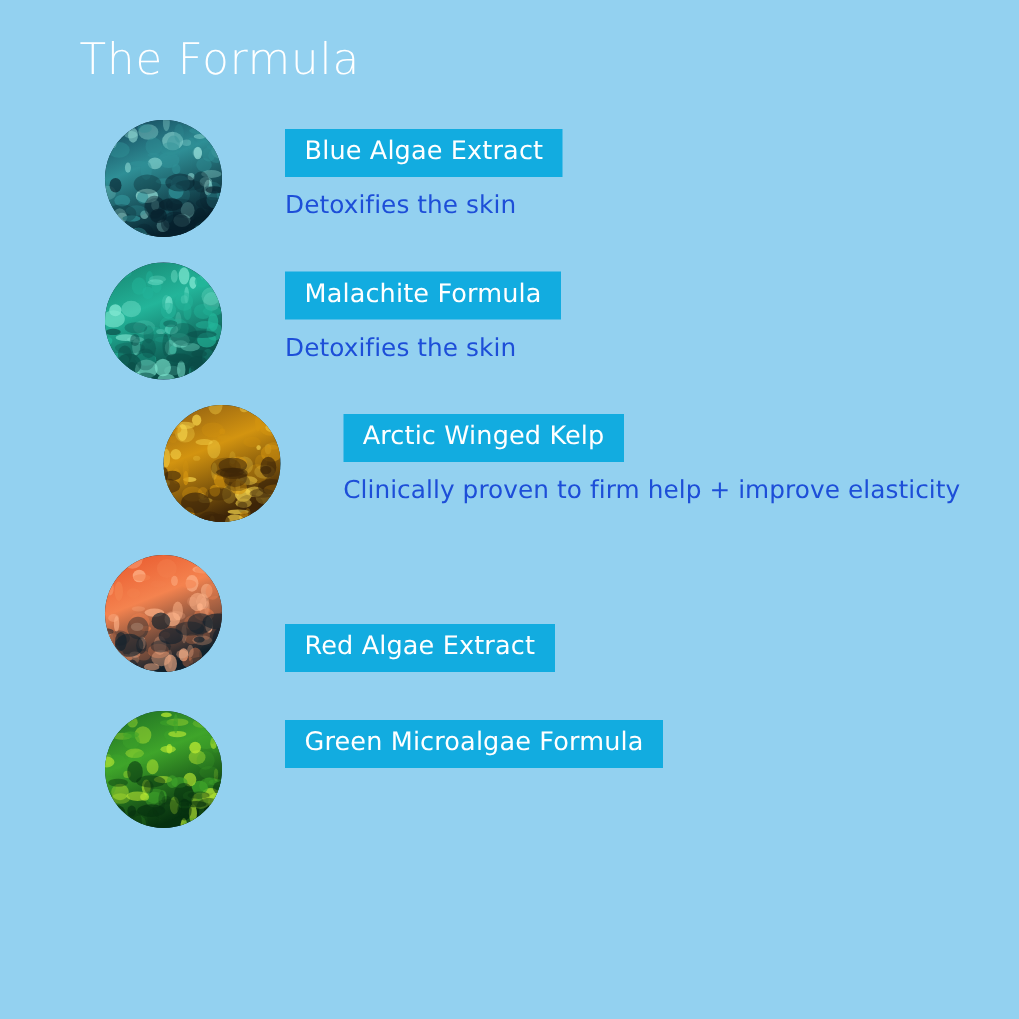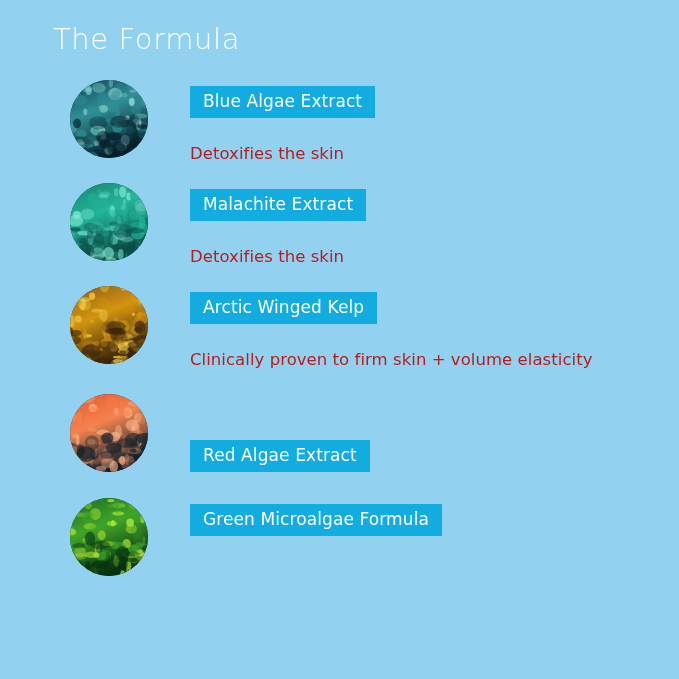--- a/index.html
+++ b/index.html
@@ -72,34 +72,34 @@
     font-family: "DejaVu Sans", sans-serif;
     font-size: 17px;
     font-weight: 400;
     line-height: 1;
     padding: 7px 13px 8px 13px;
     white-space: nowrap;
     letter-spacing: 0.1px;
   }
 
   .desc {
-    margin-top: 24px;
-    color: #b91c1c;
+    margin-top: 7px;
+    color: #1d4ed8;
     font-family: "DejaVu Sans", sans-serif;
     font-size: 16.5px;
     font-weight: 400;
     line-height: 24px;
     letter-spacing: 0.05px;
     white-space: pre-line;
   }
 
   
   .row-0 { margin-top: 0px; }
   .row-1 { margin-top: 17px; }
-  .row-2 { margin-top: 17px; }
+  .row-2 { margin-top: 17px; justify-content: center; }
   .row-3 { margin-top: 22px; align-items: flex-end; }
   .row-4 { margin-top: 26px; }
 </style>
 </head>
 <body>
 
 <div class="page">
 
   <div class="page-title">The Formula</div>
 
@@ -309,21 +309,21 @@
             <ellipse cx="64.7" cy="47.9" rx="9.7" ry="2.5" fill="#0a4d48" opacity="0.52"></ellipse>
             <ellipse cx="49.2" cy="63.7" rx="8.4" ry="3.0" fill="#0a4d48" opacity="0.58"></ellipse>
             <ellipse cx="8.0" cy="78.8" rx="2.1" ry="7.7" fill="#0a4d48" opacity="0.44"></ellipse>
             <ellipse cx="59.6" cy="71.1" rx="2.6" ry="4.6" fill="#0a4d48" opacity="0.69"></ellipse>
             <ellipse cx="16.6" cy="56.9" rx="10.0" ry="3.7" fill="#0a4d48" opacity="0.28"></ellipse>
             <ellipse cx="17.9" cy="69.0" rx="2.6" ry="2.6" fill="#0a4d48" opacity="0.67"></ellipse>
             <ellipse cx="43.5" cy="40.8" rx="4.7" ry="2.3" fill="#0a4d48" opacity="0.41"></ellipse>
             <ellipse cx="27.1" cy="77.7" rx="7.5" ry="4.3" fill="#0a4d48" opacity="0.54"></ellipse>
           </svg>
         </div>
-        <div class="row-text"><div class="badge">Malachite Extract</div><div class="desc">Detoxifies the skin</div></div>
+        <div class="row-text"><div class="badge">Malachite Formula</div><div class="desc">Detoxifies the skin</div></div>
       </div>
       <div class="ingredient-row row-2">
         <div class="thumb">
           <svg viewBox="0 0 78 78">
             <defs>
               <linearGradient id="g3" x1="0" y1="0" x2="0.4" y2="1">
                 <stop offset="0" stop-color="#8a5a12"></stop>
                 <stop offset="0.45" stop-color="#d39410"></stop>
                 <stop offset="1" stop-color="#3d2508"></stop>
               </linearGradient>
@@ -416,21 +416,21 @@
             <ellipse cx="1.4" cy="54.1" rx="9.6" ry="5.1" fill="#3d2508" opacity="0.57"></ellipse>
             <ellipse cx="65.5" cy="69.4" rx="2.0" ry="4.4" fill="#3d2508" opacity="0.24"></ellipse>
             <ellipse cx="41.5" cy="41.6" rx="10.0" ry="6.5" fill="#3d2508" opacity="0.29"></ellipse>
             <ellipse cx="68.2" cy="43.4" rx="3.8" ry="2.8" fill="#3d2508" opacity="0.67"></ellipse>
             <ellipse cx="47.7" cy="48.3" rx="7.9" ry="6.5" fill="#3d2508" opacity="0.45"></ellipse>
             <ellipse cx="69.9" cy="41.5" rx="5.3" ry="7.0" fill="#3d2508" opacity="0.66"></ellipse>
             <ellipse cx="30.8" cy="78.1" rx="8.3" ry="7.1" fill="#3d2508" opacity="0.54"></ellipse>
             <ellipse cx="6.0" cy="47.1" rx="5.6" ry="3.2" fill="#3d2508" opacity="0.61"></ellipse>
           </svg>
         </div>
-        <div class="row-text"><div class="badge">Arctic Winged Kelp</div><div class="desc">Clinically proven to firm skin + volume elasticity</div></div>
+        <div class="row-text"><div class="badge">Arctic Winged Kelp</div><div class="desc">Clinically proven to firm help + improve elasticity</div></div>
       </div>
       <div class="ingredient-row row-3">
         <div class="thumb">
           <svg viewBox="0 0 78 78">
             <defs>
               <linearGradient id="g4" x1="0" y1="0" x2="0.4" y2="1">
                 <stop offset="0" stop-color="#e8552a"></stop>
                 <stop offset="0.45" stop-color="#f4834f"></stop>
                 <stop offset="1" stop-color="#12212c"></stop>
               </linearGradient>

